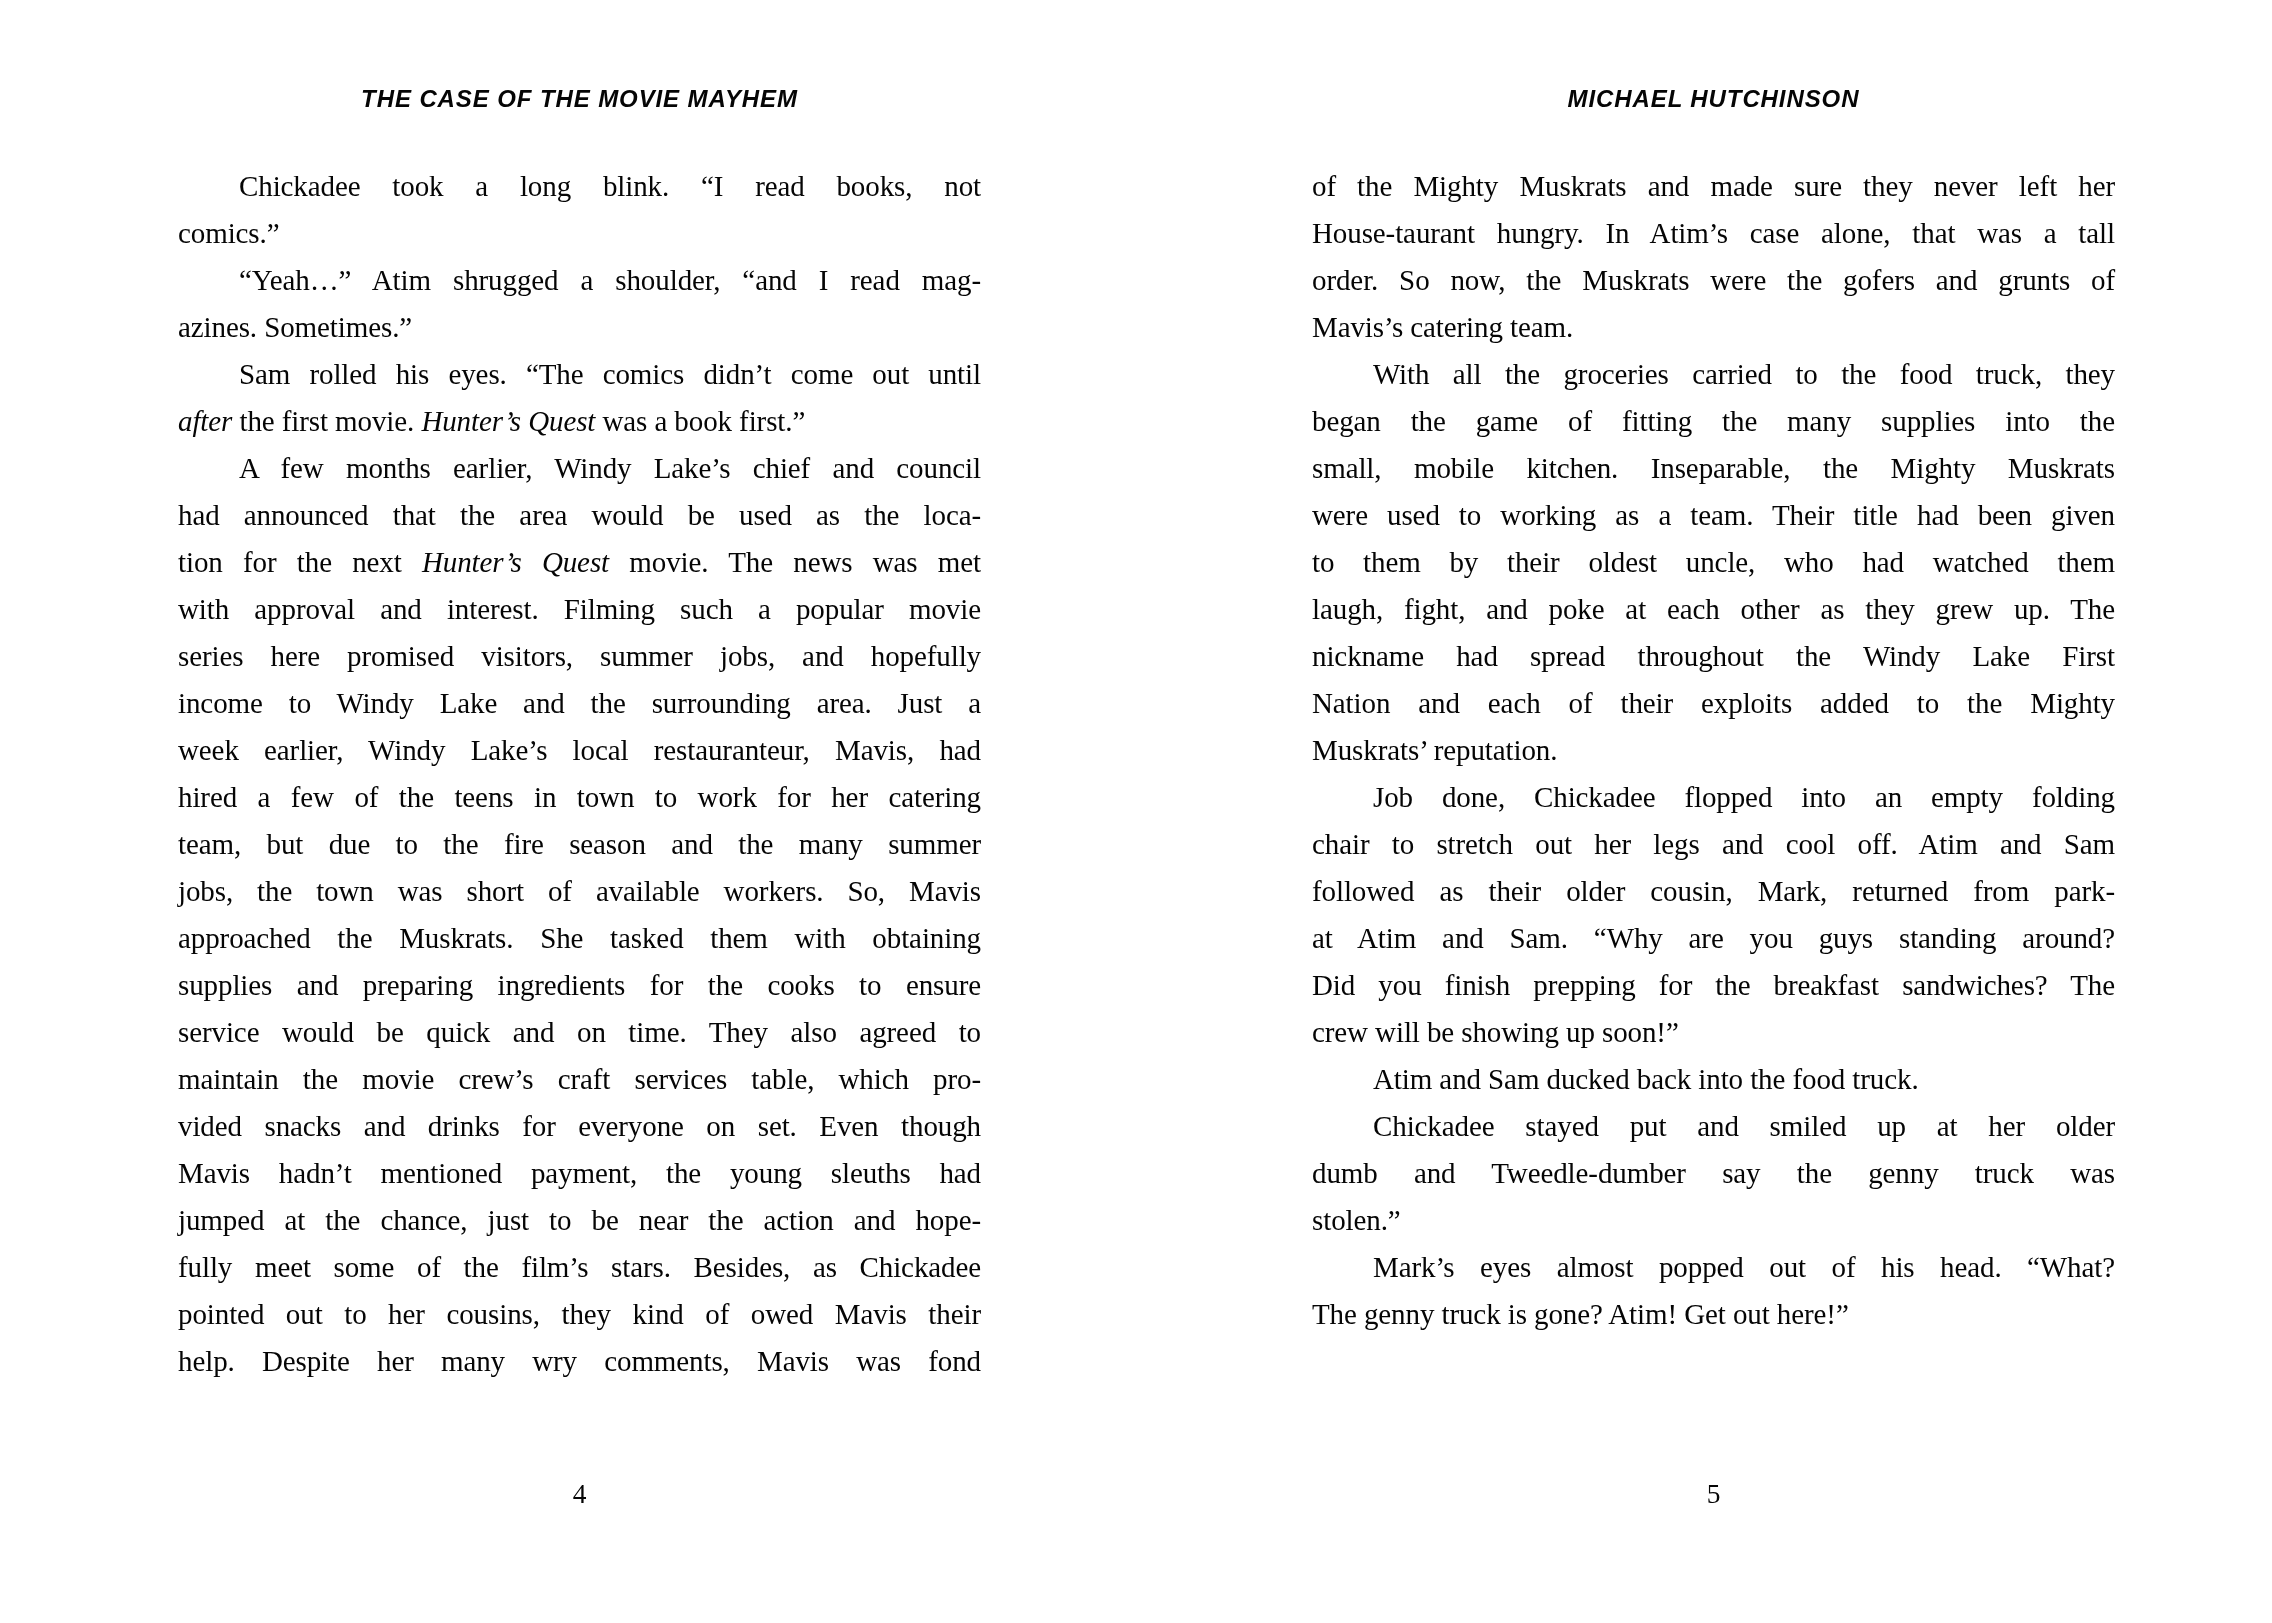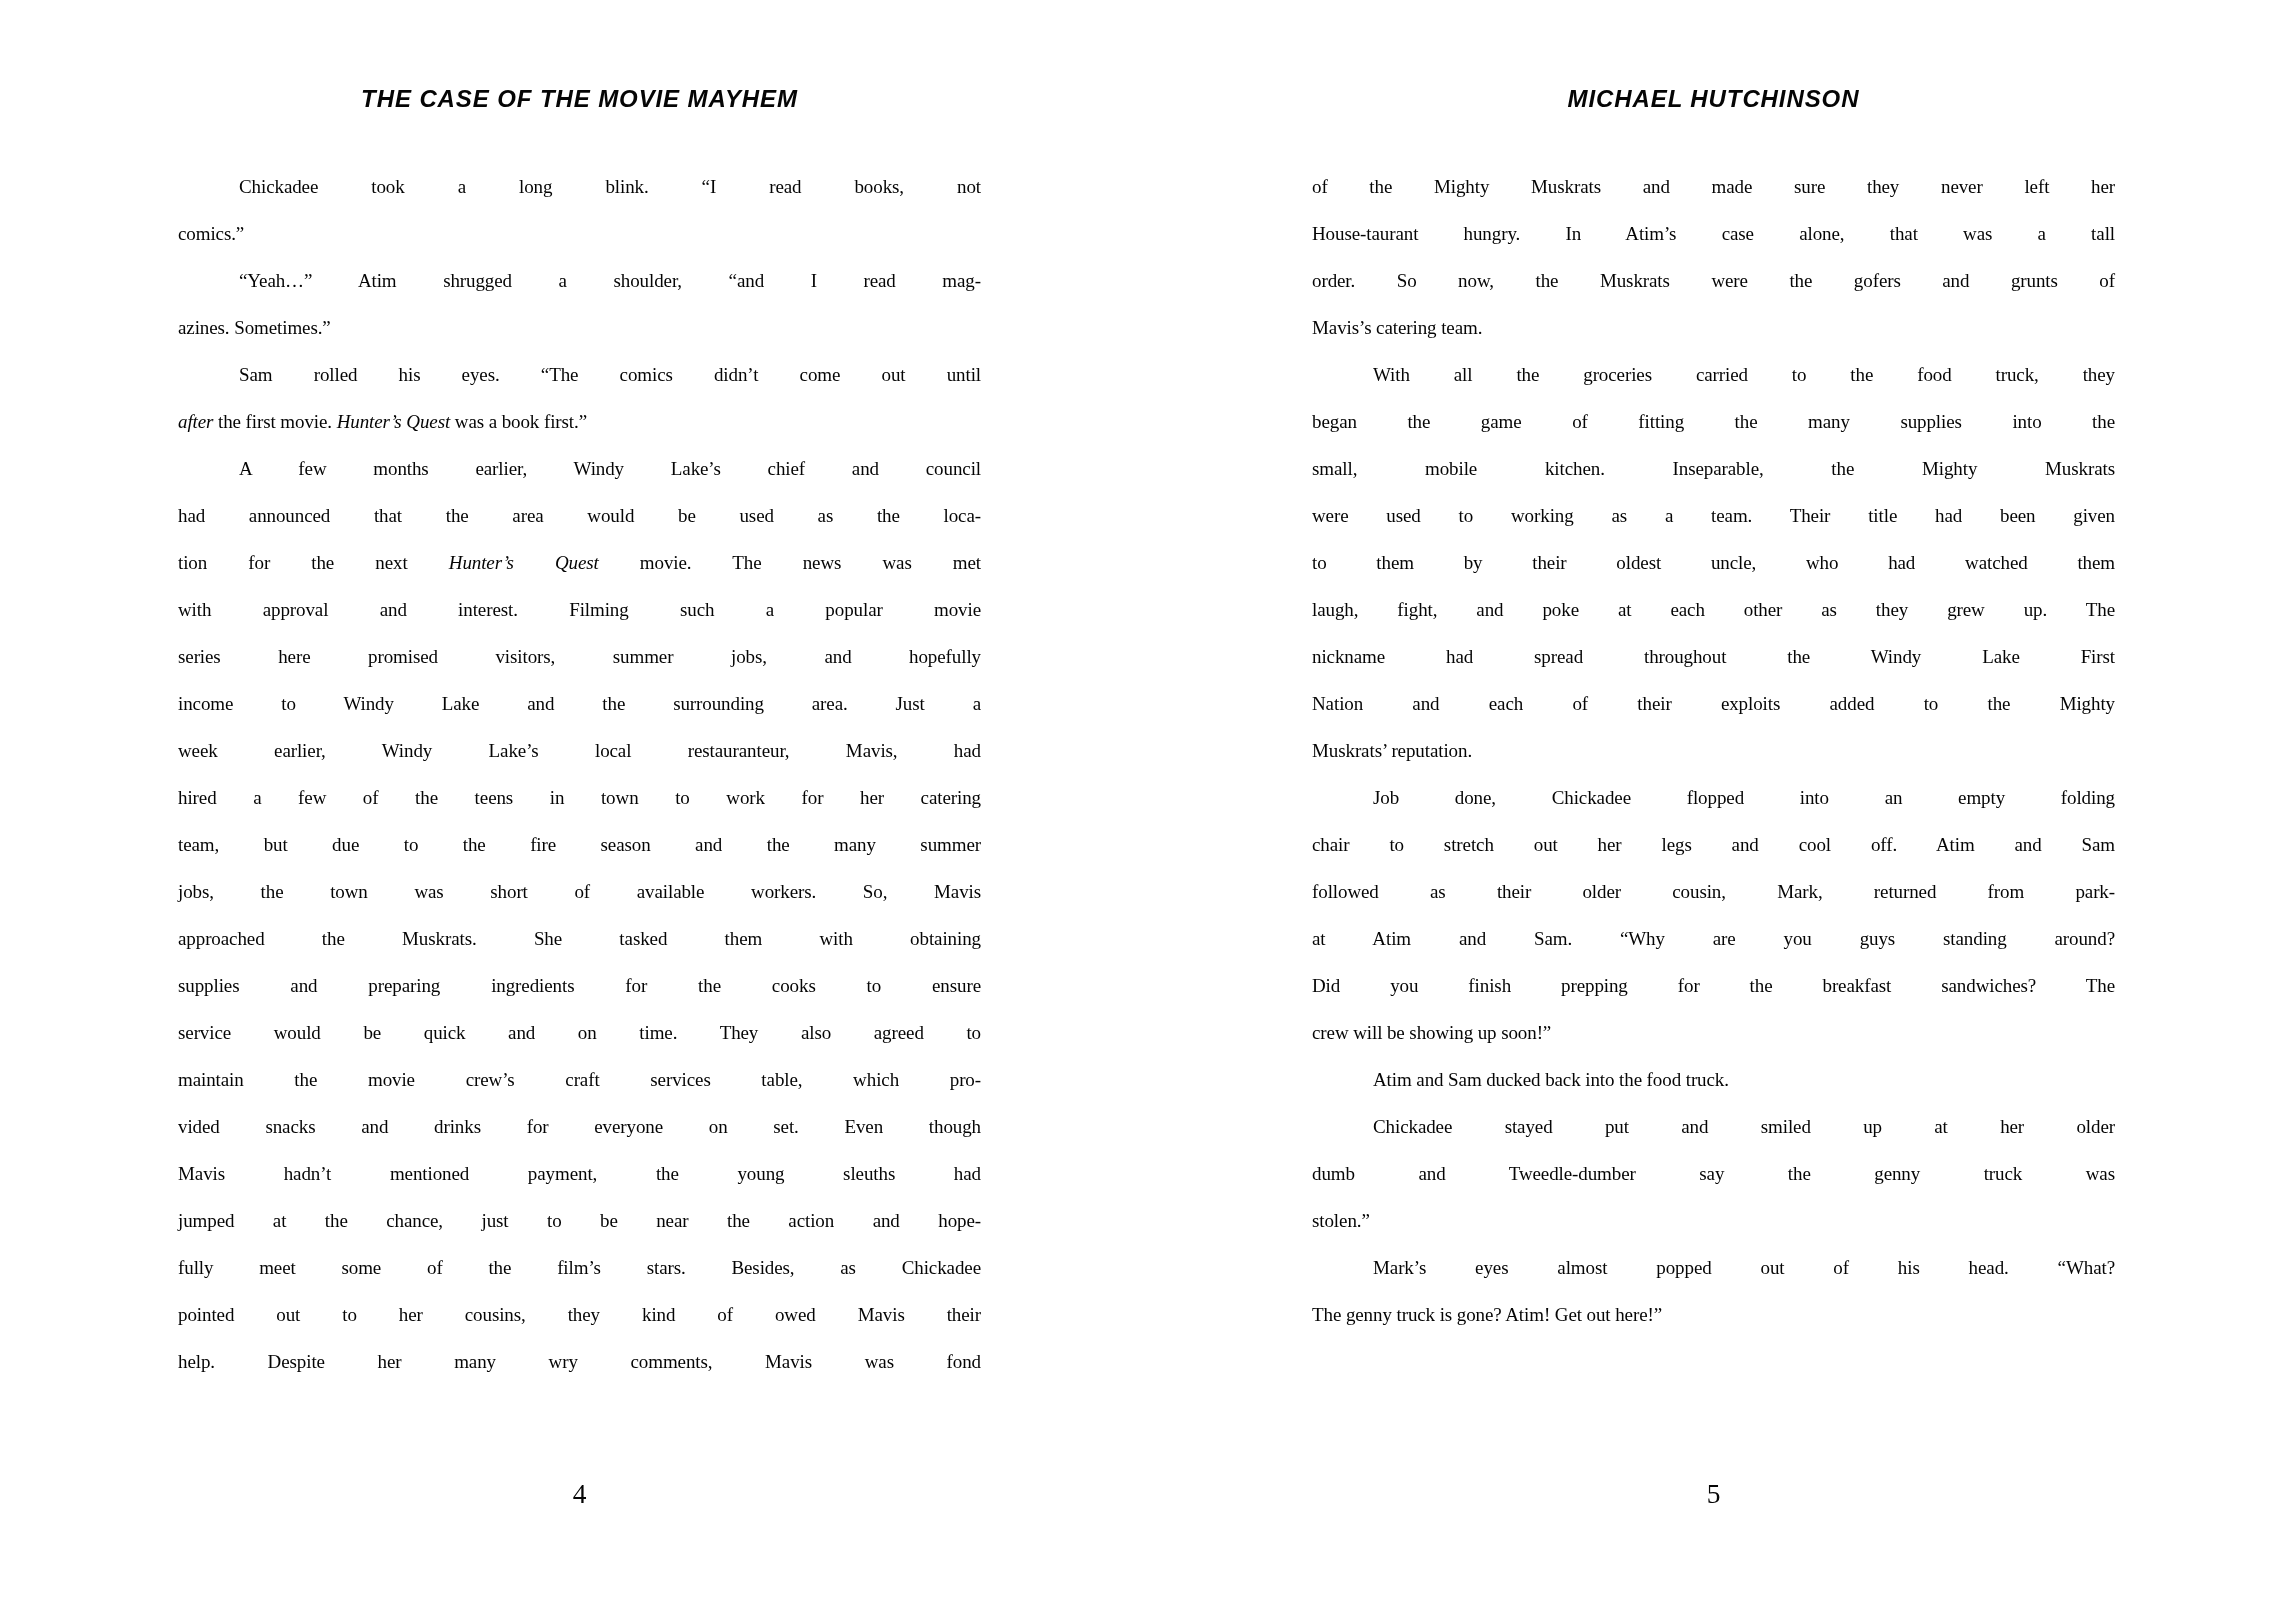--- a/index.html
+++ b/index.html
@@ -34,21 +34,21 @@
     font-size: 24px;
     letter-spacing: 0.9px;
     white-space: nowrap;
   }
   .text-block {
     position: absolute;
     top: 163px;
     left: 0;
     width: 100%;
     font-family: "Liberation Serif", serif;
-    font-size: 19px;
+    font-size: 29px;
     line-height: 47px;
     letter-spacing: -0.1px;
   }
   .line {
     text-align: justify;
     text-align-last: justify;
   }
   .line.end { text-align-last: left; }
   .line.ind { text-indent: 61px; }
   .page-number {

